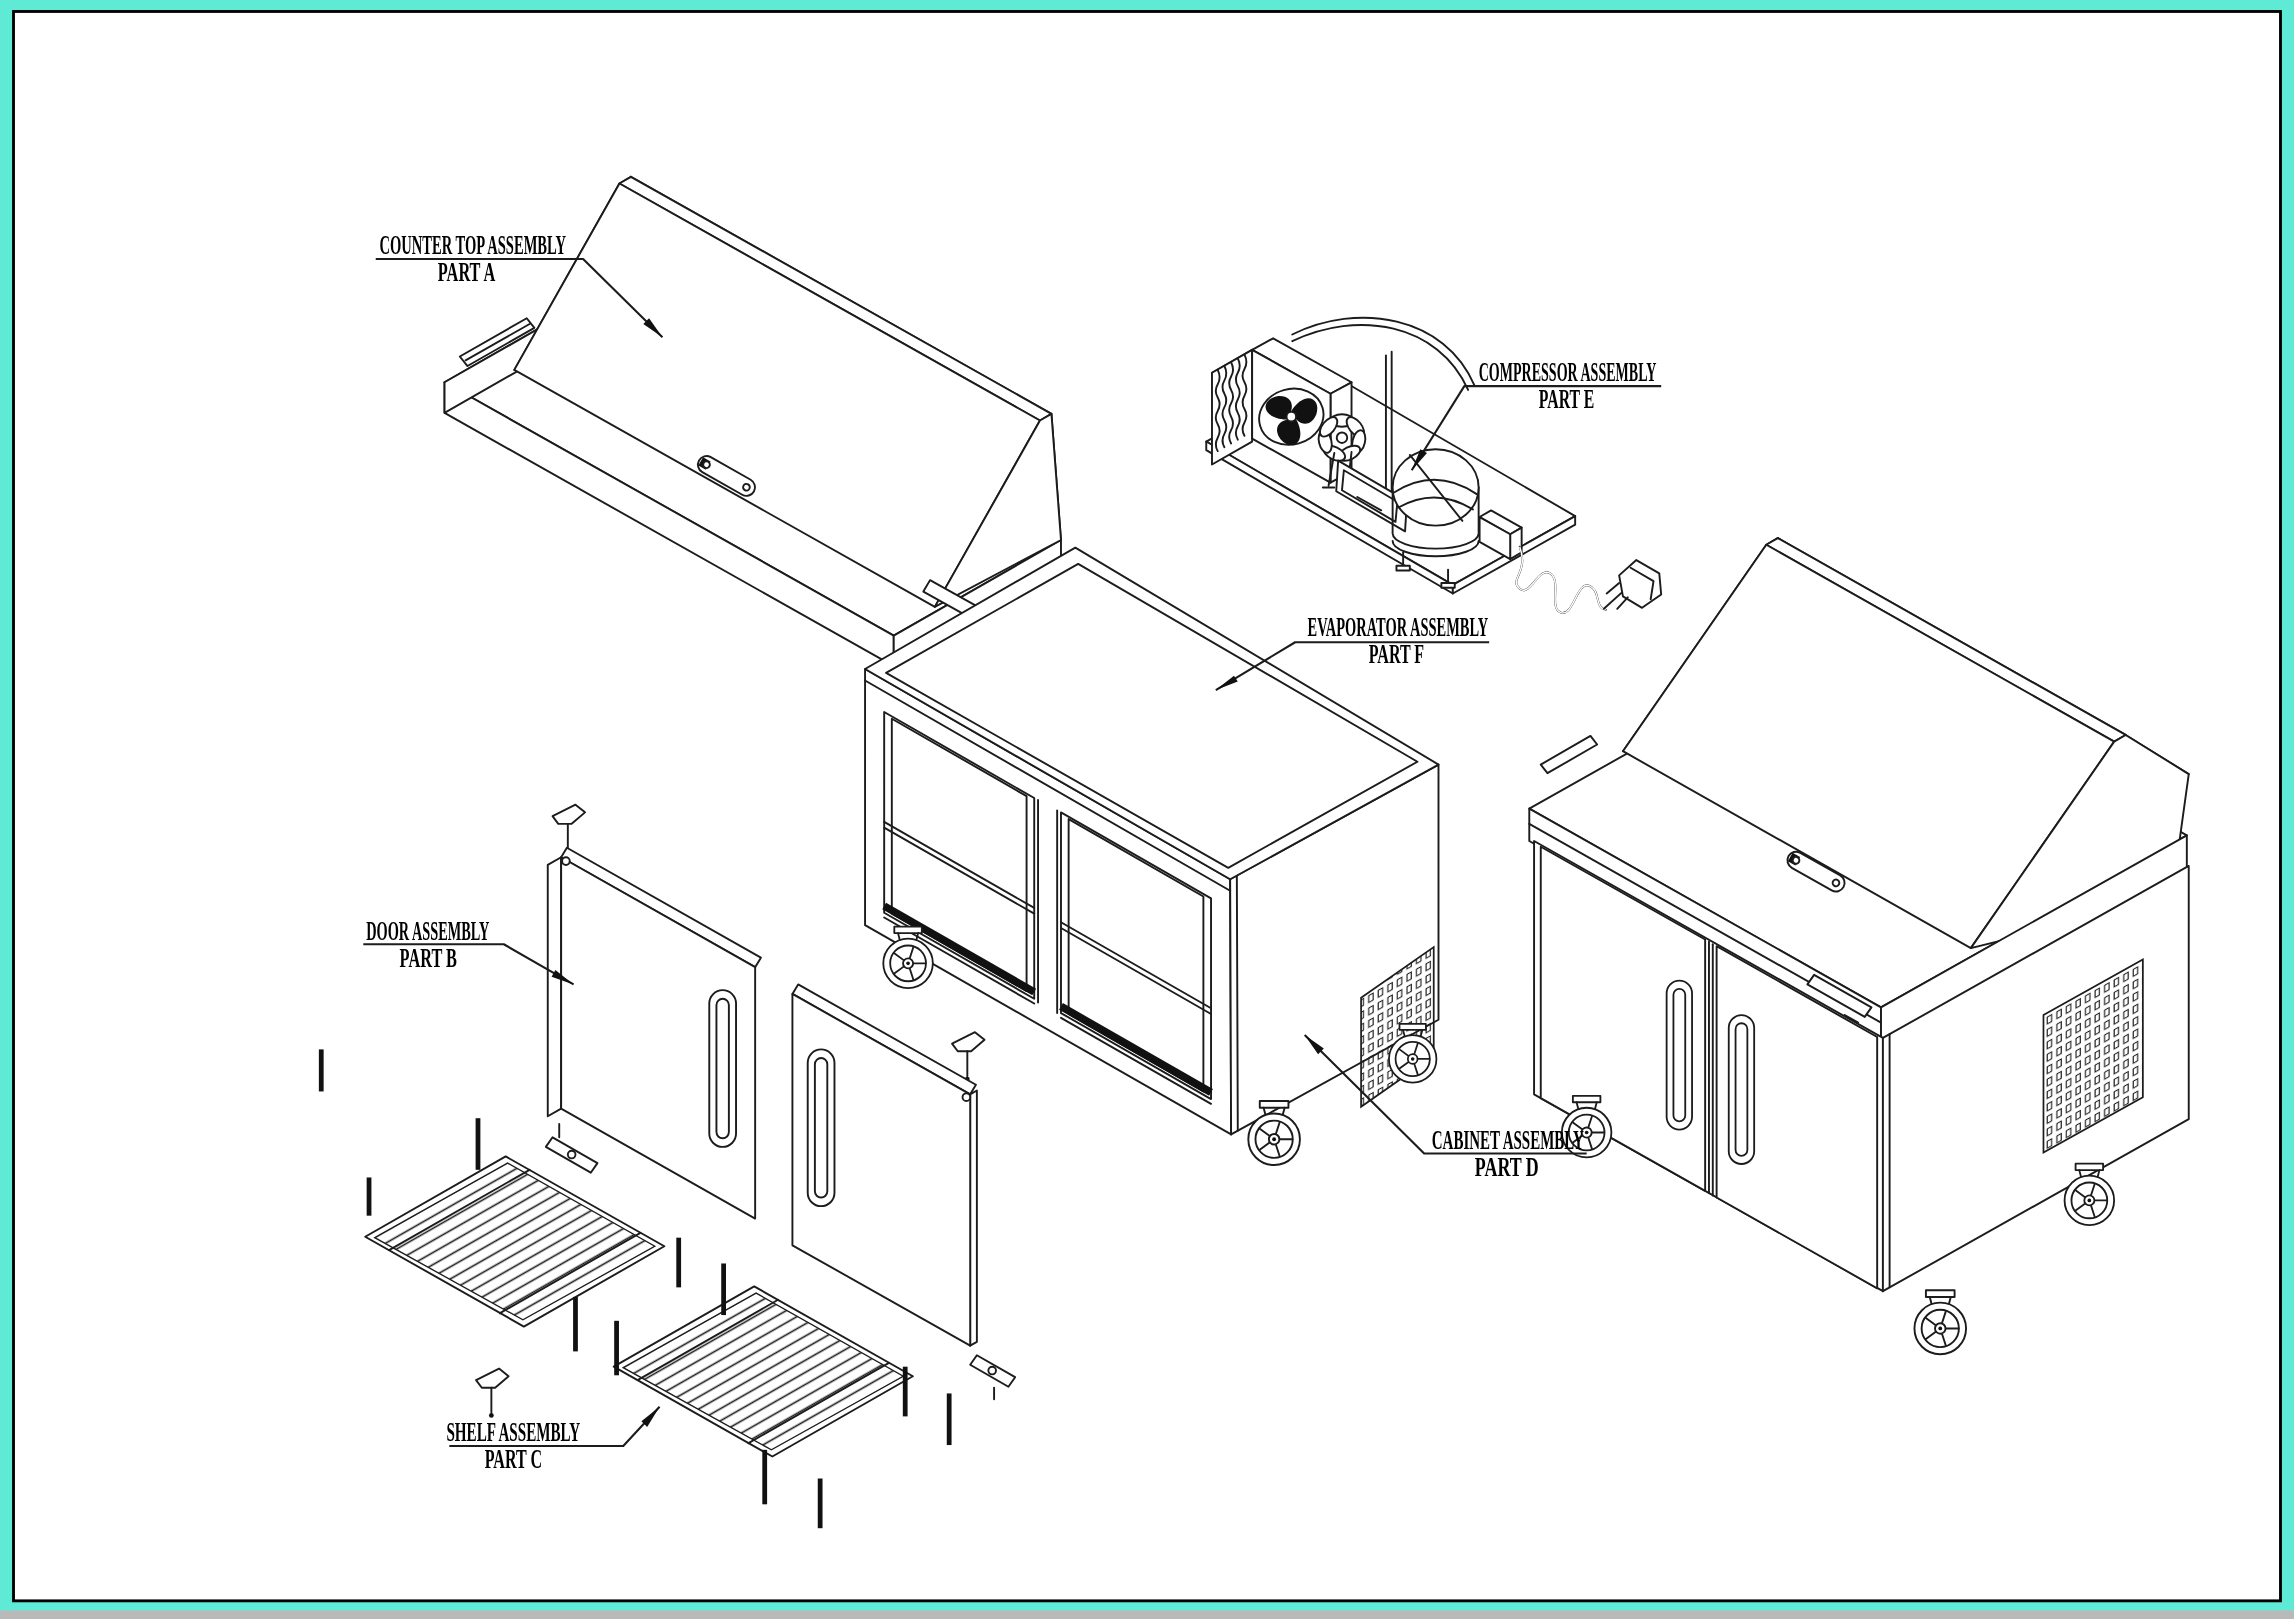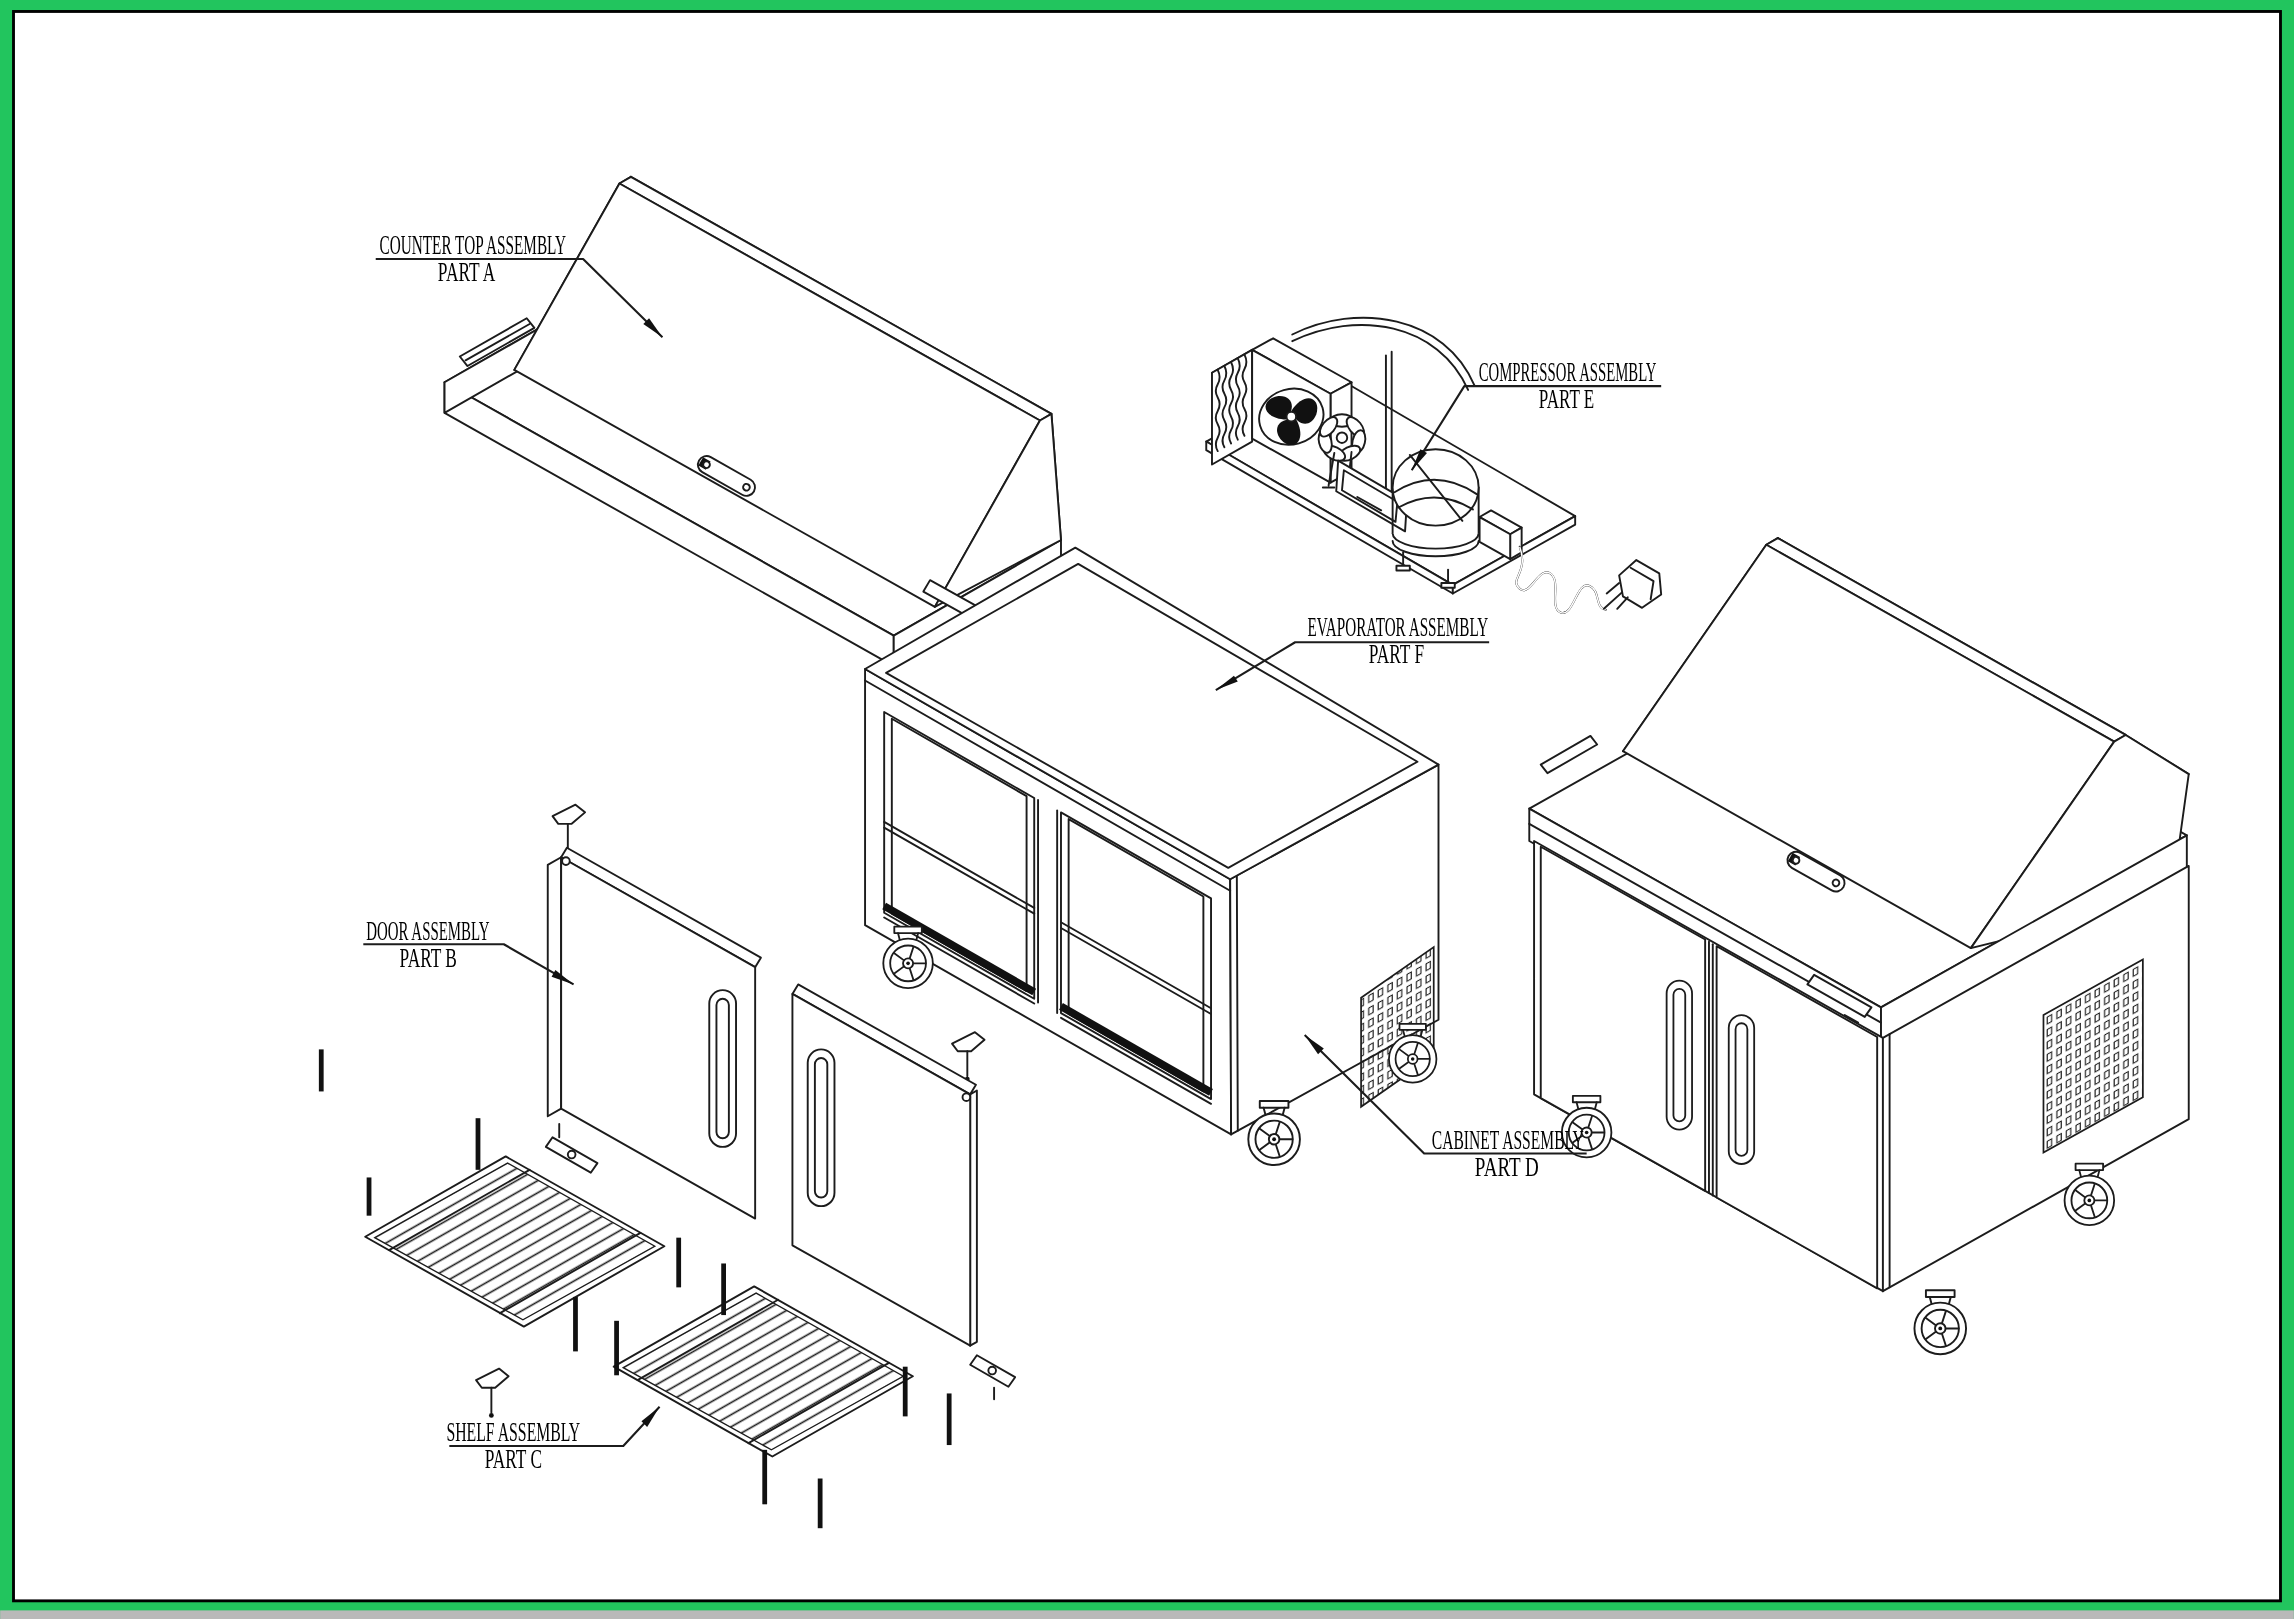--- a/index.html
+++ b/index.html
@@ -1,17 +1,17 @@
 <!DOCTYPE html>
 <html><head>
 <meta charset="utf-8">
 <style>
   html,body{margin:0;padding:0;background:#ffffff;}
-  .page{position:relative;width:2294px;height:1619px;background:#22c55e;overflow:hidden;
-        font-family:"Liberation Serif",serif;}
+  .page{position:relative;width:2294px;height:1619px;background:#5eead4;overflow:hidden;
+        font-family:"Liberation Serif",serif;font-weight:bold;}
   svg{display:block;}
   .ln{fill:none;stroke:#1c1c1c;stroke-width:2;stroke-linejoin:round;stroke-linecap:round;}
   .fw{fill:#ffffff;stroke:#1c1c1c;stroke-width:2;stroke-linejoin:round;}
   .dark{fill:#111;stroke:none;}
   .lbl{font-family:"Liberation Serif",serif;font-size:28px;fill:#000;white-space:pre;}
   .callout-line{fill:none;stroke:#1c1c1c;stroke-width:2.2;stroke-linejoin:round;}
 </style>
 </head>
 <body>
 

